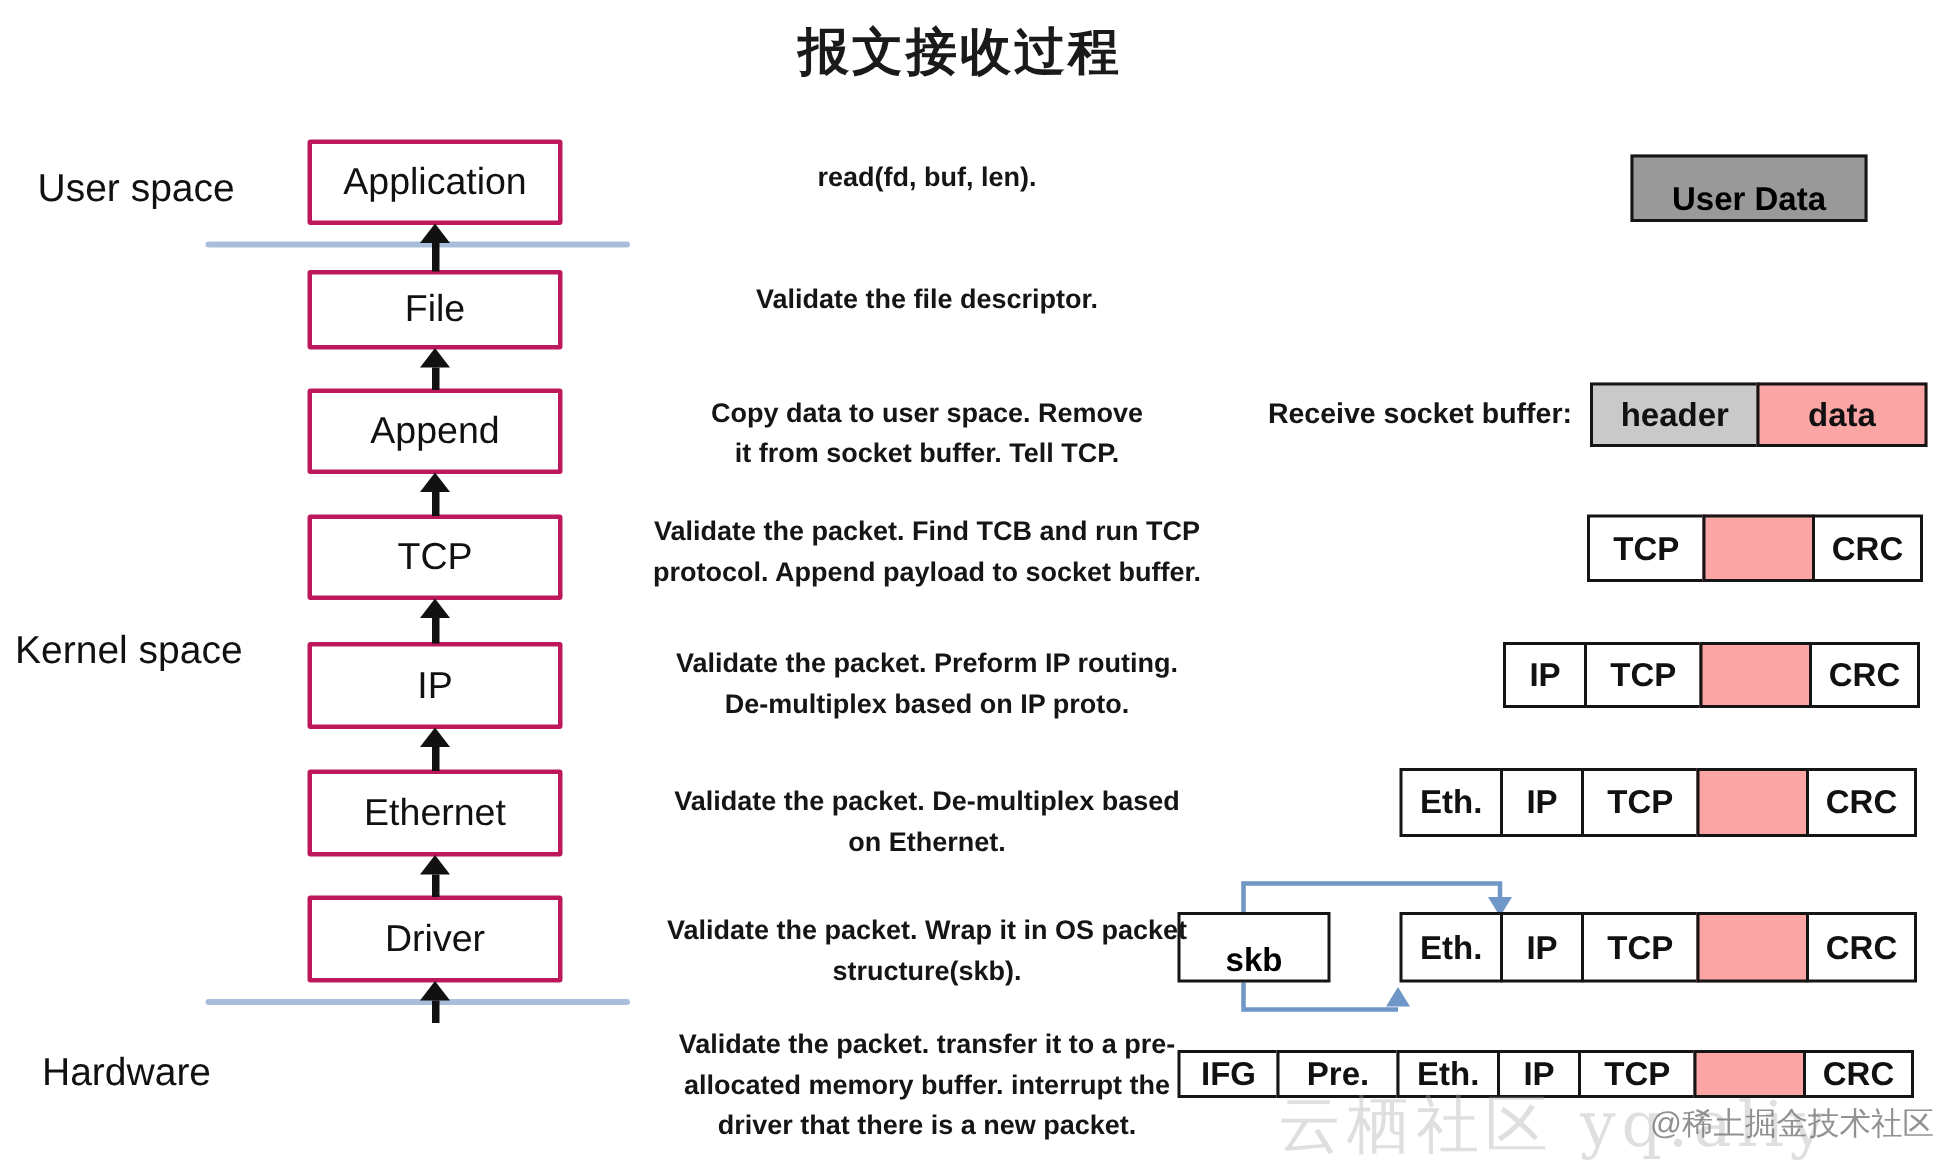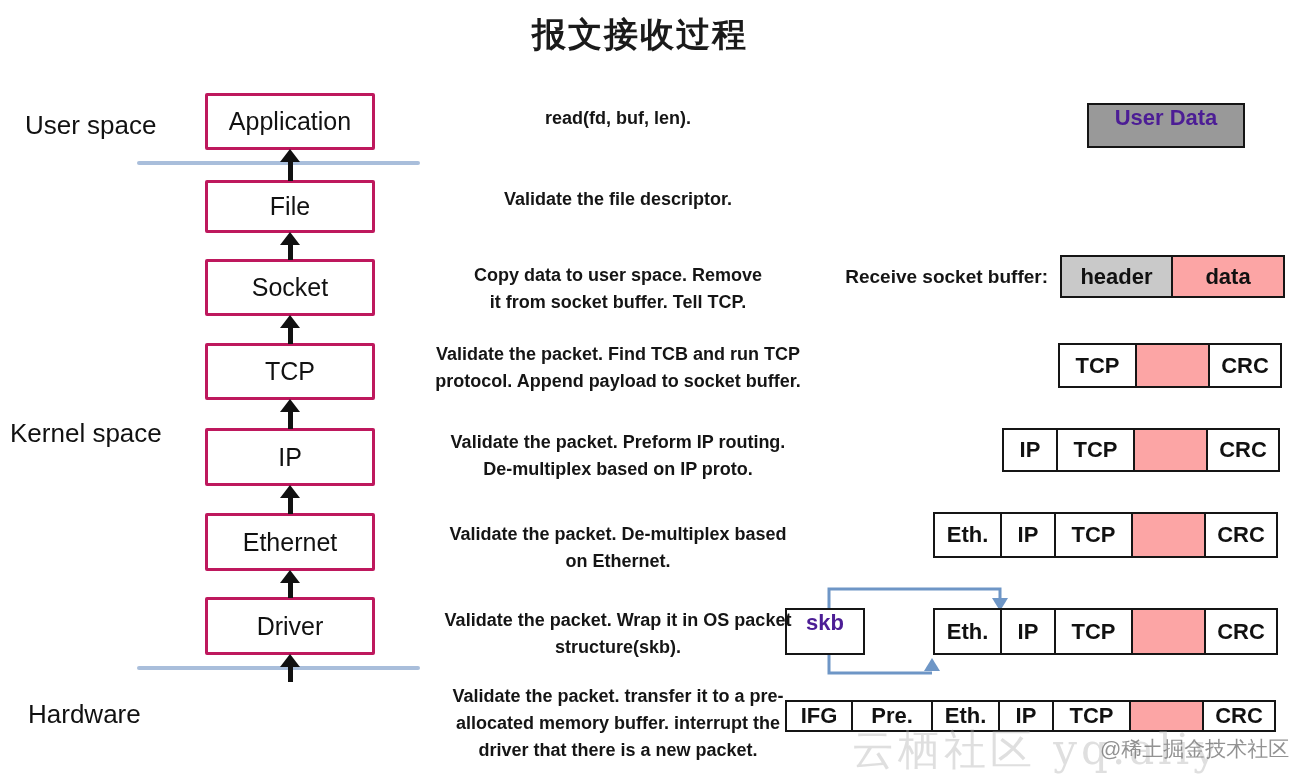--- a/index.html
+++ b/index.html
@@ -21,21 +21,21 @@
   .prow{position:absolute;display:flex;z-index:1;}
   .pcell{box-sizing:border-box;border:2px solid #151515;background:#fff;height:100%;
          display:flex;align-items:center;justify-content:center;font-weight:bold;font-size:22px;color:#111;}
   .pcell + .pcell{margin-left:-2px;}
   .pcell.gray{background:#fca5a5;}
   .pcell.lightgray{background:#c9c9c9;}
   .c-header{width:113px}.c-data{width:114px}
   .c-tcp{width:79px}.c-pay{width:75px}.c-crc{width:74px}
   .c-ip{width:56px}.c-eth{width:69px}.c-ifg{width:68px}.c-pre{width:82px}
   .solo-box{position:absolute;box-sizing:border-box;border:2px solid #151515;
-            display:flex;align-items:flex-start;justify-content:center;font-weight:bold;font-size:22px;color:#4c1d95;}
+            display:flex;align-items:flex-end;justify-content:center;font-weight:bold;font-size:22px;color:#000000;}
   .rlabel{position:absolute;font-size:19px;font-weight:bold;color:#151515;}
   .wm-large{position:absolute;left:852px;top:722px;font-family:"DejaVu Serif",serif;
             font-size:42px;color:rgba(170,170,170,0.38);letter-spacing:4px;z-index:5;white-space:nowrap;}
   .wm-small{position:absolute;left:1100px;top:735px;font-size:21px;color:rgba(110,110,110,0.75);
             z-index:6;white-space:nowrap;}
   svg.connector{position:absolute;left:780px;top:580px;z-index:0;}
 </style>
 </head>
 <body>
 
@@ -50,21 +50,21 @@
   <div class="sep" style="top:161px;"></div>
   <div class="sep" style="top:666px;"></div>
 
   <div class="stack-box" style="top:93px;height:57px;">
       <span>Application</span>
     </div>
   <div class="stack-box" style="top:180px;height:53px;">
       <span>File</span>
     </div>
   <div class="stack-box" style="top:259px;height:57px;">
-      <span>Socket</span>
+      <span>Append</span>
     </div>
   <div class="stack-box" style="top:343px;height:57px;">
       <span>TCP</span>
     </div>
   <div class="stack-box" style="top:428px;height:58px;">
       <span>IP</span>
     </div>
   <div class="stack-box" style="top:513px;height:58px;">
       <span>Ethernet</span>
     </div>
@@ -149,21 +149,21 @@
     <div class="pcell c-crc">CRC</div>
   </div>
 
   <svg class="connector" width="240" height="115" viewBox="0 0 240 115">
     <path d="M49,28 L49,9 L220,9 L220,19" fill="none" stroke="#6e96c6" stroke-width="3"></path>
     <polygon points="212,18 228,18 220,31" fill="#6e96c6"></polygon>
     <path d="M49,75 L49,93 L152,93" fill="none" stroke="#6e96c6" stroke-width="3"></path>
     <polygon points="144,91 160,91 152,78" fill="#6e96c6"></polygon>
   </svg>
 
-  <div class="solo-box" style="left:785px;top:608px;width:80px;height:47px;">
+  <div class="solo-box" style="left:785px;top:608px;width:102px;height:47px;">
     <span>skb</span>
   </div>
 
   <div class="prow" style="left:933px;top:608px;height:47px;">
     <div class="pcell c-eth">Eth.</div>
     <div class="pcell c-ip">IP</div>
     <div class="pcell c-tcp">TCP</div>
     <div class="pcell gray c-pay"></div>
     <div class="pcell c-crc">CRC</div>
   </div>

